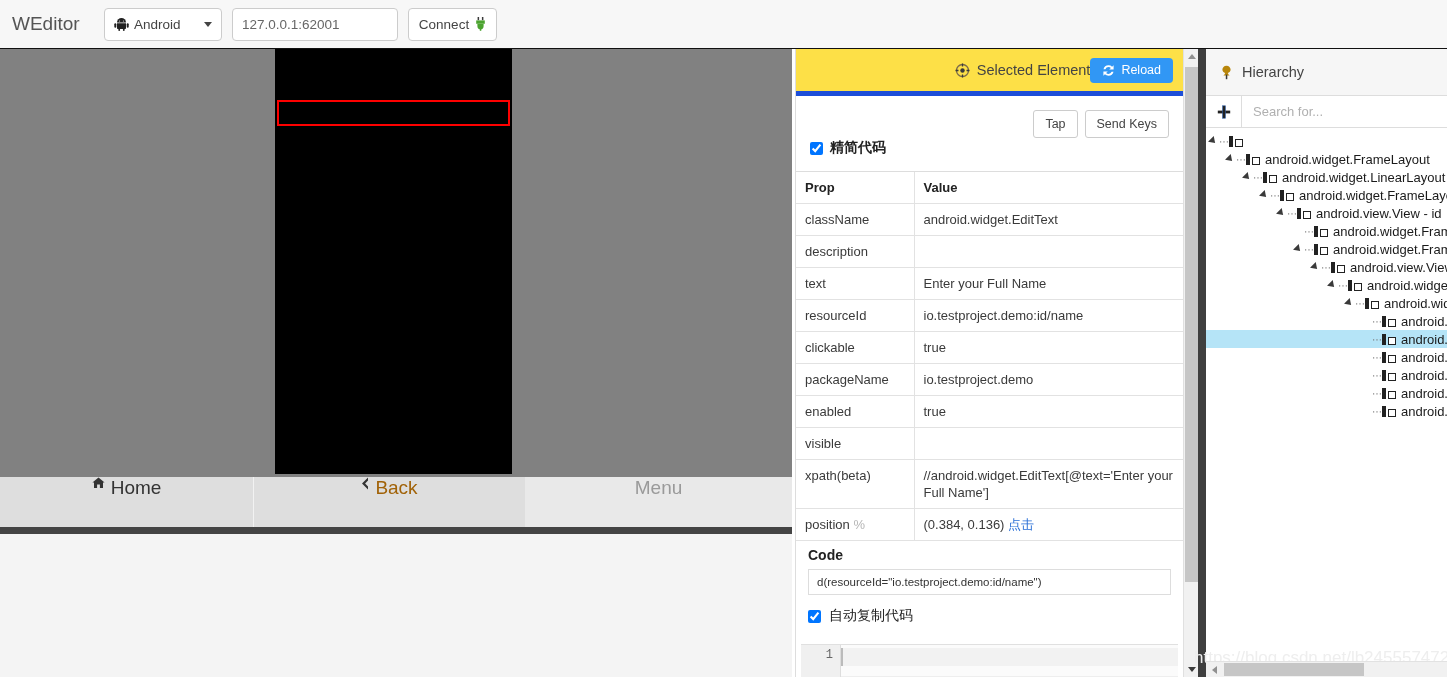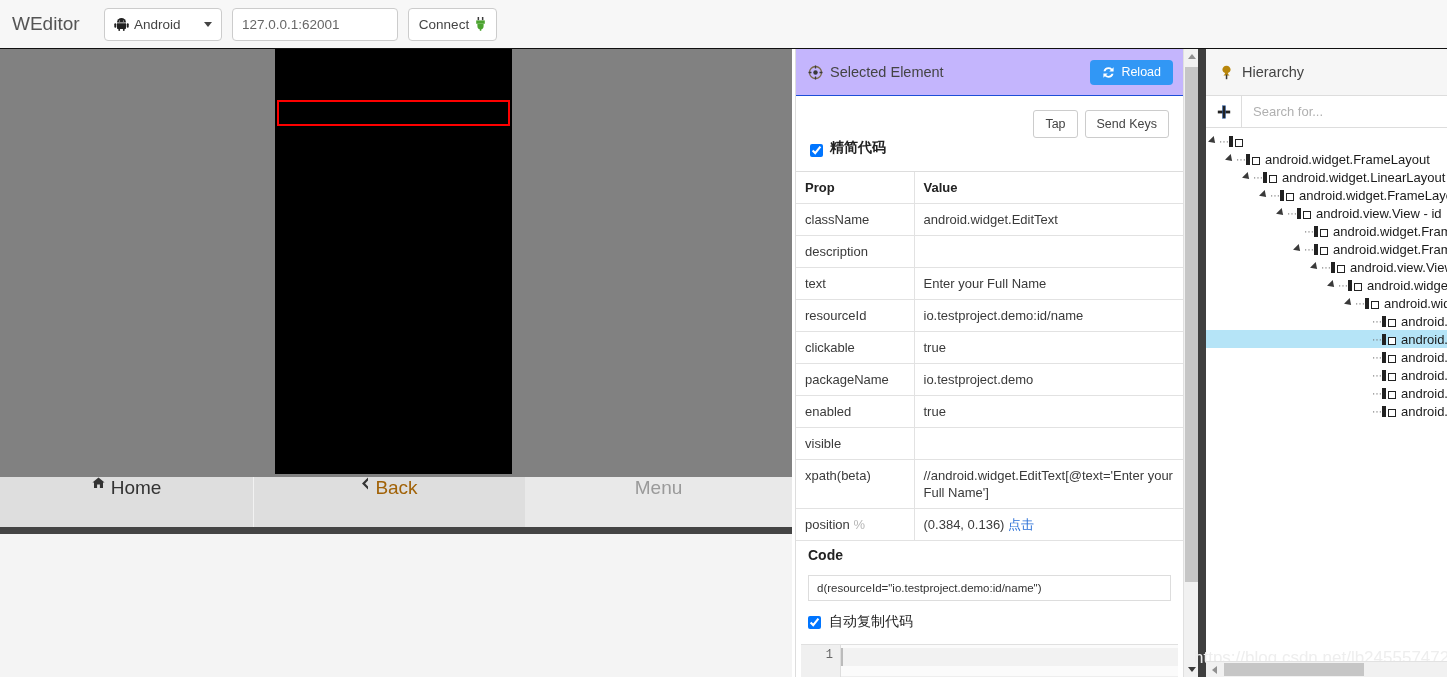--- a/index.html
+++ b/index.html
@@ -81,23 +81,23 @@
   }
 
   
   #inspector {
     position: absolute; top: 49px; left: 795px; width: 388px; height: 628px;
     background: #fff;
     border-left: 1px solid #ddd;
     overflow: hidden;
   }
   #inspector-header {
-    height: 47px; background: #c4b5fd;
-    border-bottom: 1px solid #1d4ed8;
-    display: flex; align-items: center; justify-content: space-between;
+    height: 47px; background: #fde047;
+    border-bottom: 5px solid #1d4ed8;
+    display: flex; align-items: center; justify-content: flex-end;
     padding: 0 10px 0 12px;
   }
   #selected-title { display: flex; align-items: center; gap: 7px; font-size: 14.5px; color: #444; }
   #reload-btn {
     background: #3197f5; color: #fff;
     border: none; border-radius: 4px;
     height: 25px; padding: 0 12px;
     font-size: 12.5px;
     display: flex; align-items: center; gap: 6px;
     font-family: "Liberation Sans", sans-serif;
@@ -105,21 +105,21 @@
   }
   #action-zone { position: relative; height: 76px; border-bottom: 1px solid #ddd; }
   #action-buttons { position: absolute; right: 14px; top: 14px; display: flex; gap: 7px; }
   .plain-btn {
     height: 28px; padding: 0 11px;
     background: #fff; border: 1px solid #ccc; border-radius: 3px;
     font-size: 12.5px; color: #444;
     font-family: "Liberation Sans", sans-serif;
     cursor: pointer;
   }
-  #simple-code-row { position: absolute; left: 14px; top: 43px; display: flex; align-items: flex-end; gap: 7px; }
+  #simple-code-row { position: absolute; left: 14px; top: 43px; display: flex; align-items: center; gap: 7px; }
   #simple-code-row .cb-label { font-size: 14px; font-weight: bold; color: #222; }
   input[type=checkbox] { margin: 0; width: 13px; height: 13px; }
 
   
   #prop-table { width: 100%; border-collapse: collapse; table-layout: fixed; }
   #prop-table th, #prop-table td {
     border-bottom: 1px solid #e2e2e2;
     border-right: 1px solid #e2e2e2;
     padding: 7px 9px;
     font-size: 13px; color: #3a3a3a;
@@ -127,21 +127,21 @@
     word-break: break-word;
     line-height: 17px;
   }
   #prop-table th { font-weight: bold; color: #222; height: 30px; }
   #prop-table td:last-child, #prop-table th:last-child { border-right: none; }
   #prop-table col.c1 { width: 118px; }
   .pos-pct { color: #b6b6b6; }
   .click-link { color: #2a6fd6; cursor: pointer; }
 
   #code-section { padding: 6px 12px 0 12px; }
-  #code-label { font-weight: bold; font-size: 14px; color: #222; margin-bottom: 12px; }
+  #code-label { font-weight: bold; font-size: 14px; color: #222; margin-bottom: 6px; }
   #code-box {
     border: 1px solid #ddd; background: #fff;
     height: 26px; line-height: 24px;
     padding: 0 8px; font-size: 11.5px; color: #333;
     white-space: nowrap; overflow: hidden;
     font-family: "Liberation Sans", sans-serif;
     cursor: text;
   }
   #autocopy-row { display: flex; align-items: center; gap: 8px; margin-top: 12px; }
   #autocopy-row .cb-label { font-size: 14px; color: #222; }

